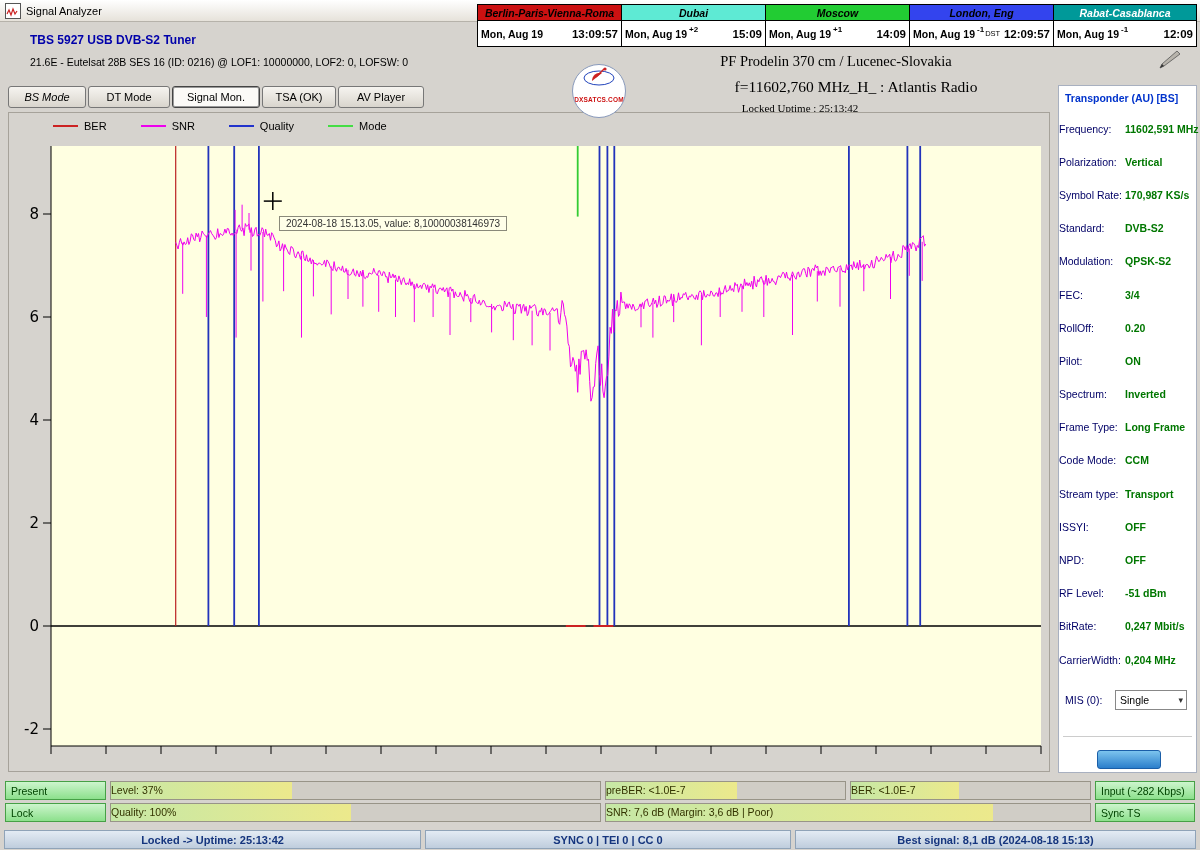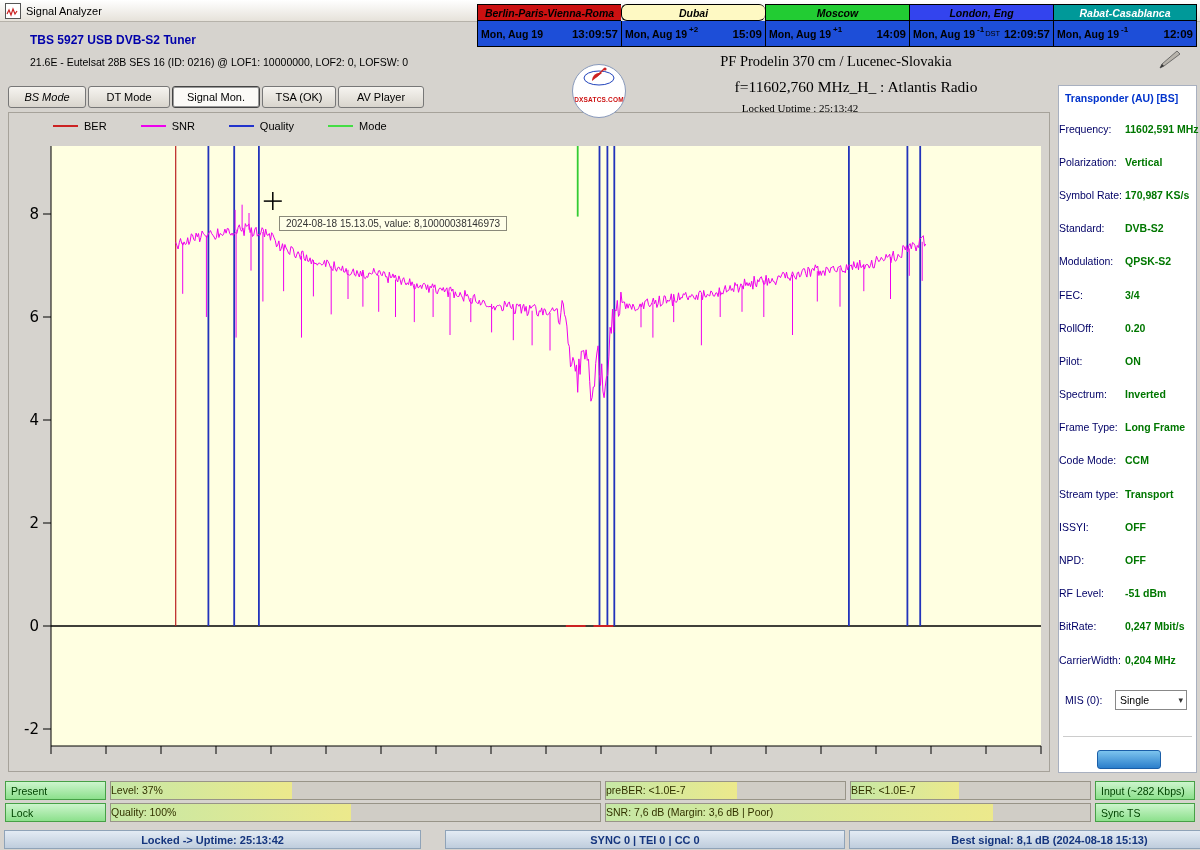--- a/index.html
+++ b/index.html
@@ -13,21 +13,21 @@
   .titlebar .app-ic{width:14px;height:14px;background:#fff;border:1px solid #555;display:inline-block;}
   .titlebar .ttl{font-size:11px;color:#000;}
 
   
   .clocks{position:absolute;left:477px;top:4px;width:720px;z-index:5;}
   .clock-heads,.clock-times{display:flex;}
   .clock-head{width:144px;height:17px;box-sizing:border-box;border:1px solid #000;border-right:none;
     display:flex;align-items:center;justify-content:center;
     font-style:italic;font-weight:bold;font-size:10.5px;overflow:hidden;white-space:nowrap;}
   .clock-head:last-child{border-right:1px solid #000;}
-  .clock-time{width:144px;height:26px;box-sizing:border-box;background:#1d4ed8;border:1px solid #000;
+  .clock-time{width:144px;height:26px;box-sizing:border-box;background:#ffffff;border:1px solid #000;
     border-top:none;border-right:none;display:flex;align-items:center;padding:0 3px;white-space:nowrap;overflow:hidden;}
   .clock-time:last-child{border-right:1px solid #000;}
   .clock-time .cdate{font-weight:bold;font-size:10.5px;}
   .clock-time .coff{font-weight:bold;font-size:8px;vertical-align:super;margin-left:2px;position:relative;top:-4px;}
   .clock-time .cdst{font-size:7.5px;margin-left:1px;}
   .clock-time .ctime{font-weight:bold;font-size:11.5px;margin-left:auto;}
 
   .pencil{position:absolute;left:1158px;top:50px;z-index:5;}
 
   
@@ -92,40 +92,40 @@
   .seg.bar .fill{position:absolute;left:0;top:0;bottom:0;
     background:linear-gradient(to right,#c6e8a6,#ece98c);}
   .seg.bar .bar-label{position:relative;z-index:1;color:#333300;line-height:17px;
     white-space:nowrap;display:inline-block;}
 
   
   .footer{position:absolute;left:4px;top:830px;height:19px;display:flex;gap:4px;}
   .fseg{box-sizing:border-box;height:19px;background:linear-gradient(#e3ebf4,#bfcddd);
     border:1px solid #8fa3b8;color:#15357e;font-size:11px;font-weight:bold;
     display:flex;align-items:center;justify-content:center;}
-  .fseg.f1{width:417px;} .fseg.f2{width:400px;margin-left:20px;} .fseg.f3{width:401px;}
+  .fseg.f1{width:417px;} .fseg.f2{width:366px;} .fseg.f3{width:401px;}
 </style>
 </head>
 <body>
 
 <div class="screen">
 
   <div class="titlebar">
     <span class="app-ic">
       <svg width="12" height="12" viewBox="0 0 12 12">
           <polyline points="1,8 3,4 5,9 7,3 9,8 11,5" fill="none" stroke="#cc2222" stroke-width="1.2"></polyline>
         </svg>
     </span>
     <span class="ttl">Signal Analyzer</span>
   </div>
 
   <div class="clocks">
     <div class="clock-heads">
         <div class="clock-head" style="background: rgb(204, 17, 17); color: rgb(0, 0, 0);">Berlin-Paris-Vienna-Roma</div>
-        <div class="clock-head" style="background: #fef9c3; color: rgb(0, 0, 0); border-radius: 6px;">Dubai</div>
+        <div class="clock-head" style="background: #5eead4; color: rgb(0, 0, 0);">Dubai</div>
         <div class="clock-head" style="background: rgb(34, 204, 51); color: rgb(0, 0, 0);">Moscow</div>
         <div class="clock-head" style="background: rgb(51, 68, 238); color: rgb(0, 0, 0);">London, Eng</div>
         <div class="clock-head" style="background: rgb(0, 153, 153); color: rgb(255, 255, 255);">Rabat-Casablanca</div>
       </div>
     <div class="clock-times">
         <div class="clock-time">
           <span class="cdate">Mon, Aug 19</span>
           <span class="ctime">13:09:57</span>
         </div>
         <div class="clock-time">

